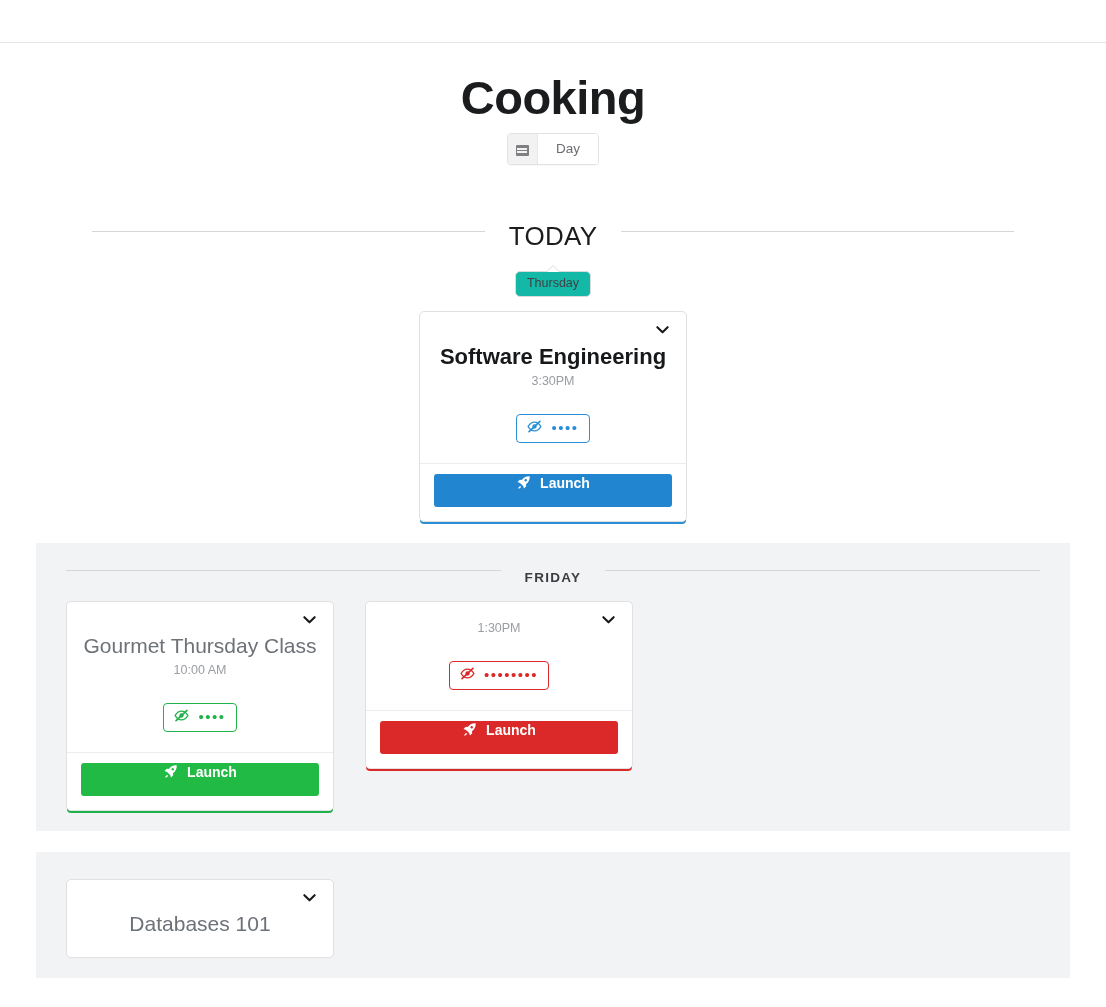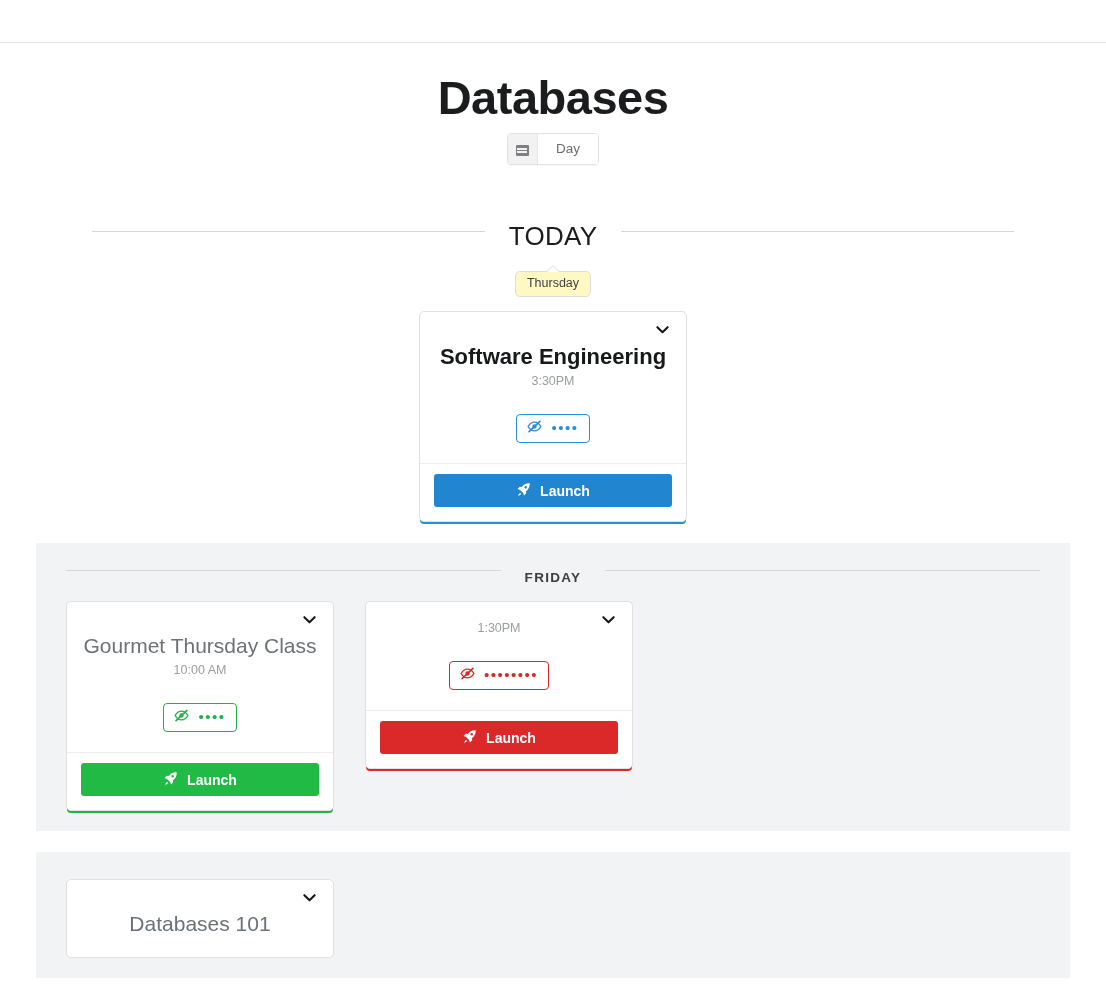--- a/index.html
+++ b/index.html
@@ -117,21 +117,21 @@
   
   .day-pill-row {
     text-align: center;
     margin-top: 9px;
   }
   .day-pill {
     position: relative;
     display: inline-block;
     border: 1px solid #dcdcde;
     border-radius: 5px;
-    background: #fef9c3;
+    background: #14b8a6;
     font-size: 12.5px;
     color: #3f4145;
     padding: 4px 11px 5px;
     line-height: 1.2;
   }
   .day-pill::before {
     content: "";
     position: absolute;
     left: 50%; top: -7px;
     margin-left: -7px;
@@ -243,21 +243,21 @@
   .c-green { color: #21b24b; }
   .c-red   { color: #db2828; }
 
   .card-footer {
     border-top: 1px solid #ececee;
     padding: 10px 14px 14px;
   }
   .launch-btn {
     display: flex;
     width: 100%;
-    align-items: center;
+    align-items: flex-start;
     justify-content: center;
     gap: 9px;
     border: none;
     border-radius: 3px;
     height: 33px;
     color: #ffffff;
     font-family: inherit;
     font-size: 14px;
     font-weight: bold;
     cursor: pointer;
@@ -266,21 +266,21 @@
   .bg-green { background: #21ba45; }
   .bg-red   { background: #db2828; }
   .rocket { display: block; }
 </style>
 </head>
 <body>
 
 <div class="navbar"></div>
 
 <div class="page-head">
-  <h1 class="page-title">Databases</h1>
+  <h1 class="page-title">Cooking</h1>
 
   <div class="view-switch">
     <button class="vs-btn vs-icon-btn">
       <span class="cal-glyph"></span>
     </button>
     <button class="vs-btn">Day</button>
   </div>
 </div>
 
 <div class="today-wrap">

